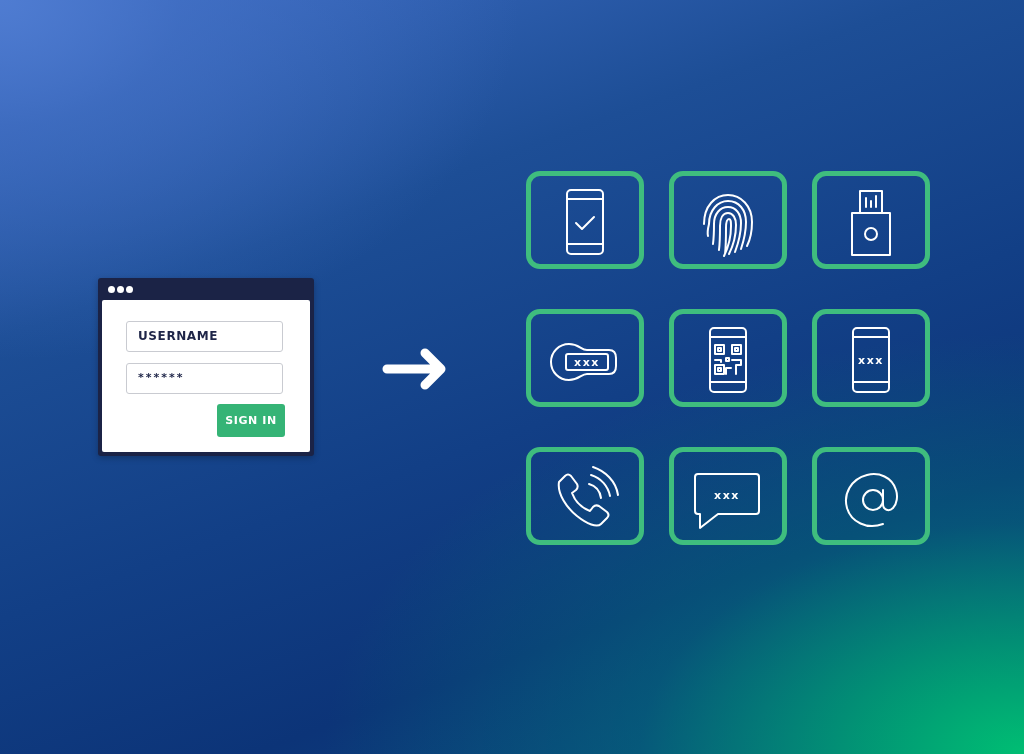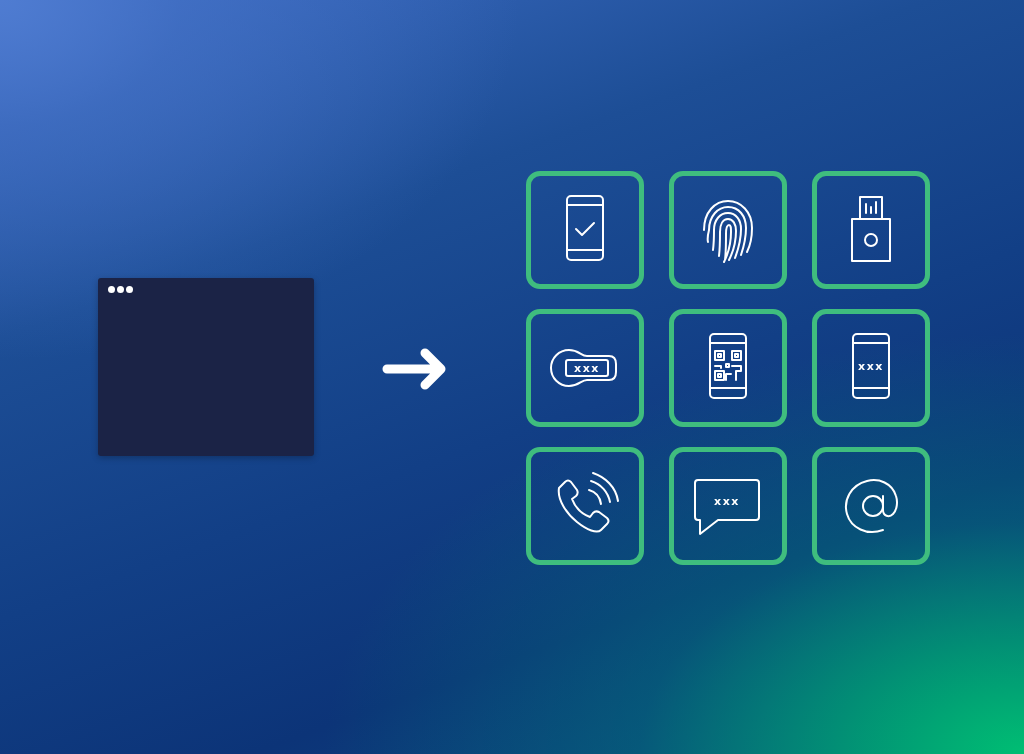--- a/index.html
+++ b/index.html
@@ -96,26 +96,26 @@
       left: 381px;
       top: 344px;
       width: 70px;
       height: 50px;
     }
 
     
     .tile {
       position: absolute;
       width: 118px;
-      height: 118px;
+      height: 98px;
       box-sizing: border-box;
       border: 5px solid #3fbd7e;
       border-radius: 14px;
       display: flex;
-      align-items: center;
+      align-items: flex-end;
       justify-content: center;
     }
     .tile svg {
       width: 80px;
       height: 80px;
       overflow: visible;
     }
     .c0 { left: 526px; }
     .c1 { left: 669px; }
     .c2 { left: 812px; }
@@ -139,20 +139,25 @@
     }
   </style>
 </head>
 <body>
 
 <div class="login-window">
   <div class="titlebar">
     <span class="dot d1"></span>
     <span class="dot d2"></span>
     <span class="dot d3"></span>
+  </div>
+  <div class="window-body">
+    <div class="field username">USERNAME</div>
+    <div class="field password">******</div>
+    <div class="signin">SIGN IN</div>
   </div>
 </div>
 
 <svg class="arrow" viewBox="0 0 70 50">
   <path d="M6 25 H60 M44 9 L60 25 L44 41" fill="none" stroke="#ffffff" stroke-width="9" stroke-linecap="round" stroke-linejoin="round"></path>
 </svg>
 
 <div class="tile c0 r0">
   <svg viewBox="0 0 80 80">
     <rect class="ico" x="22" y="6" width="36" height="64" rx="4"></rect>

